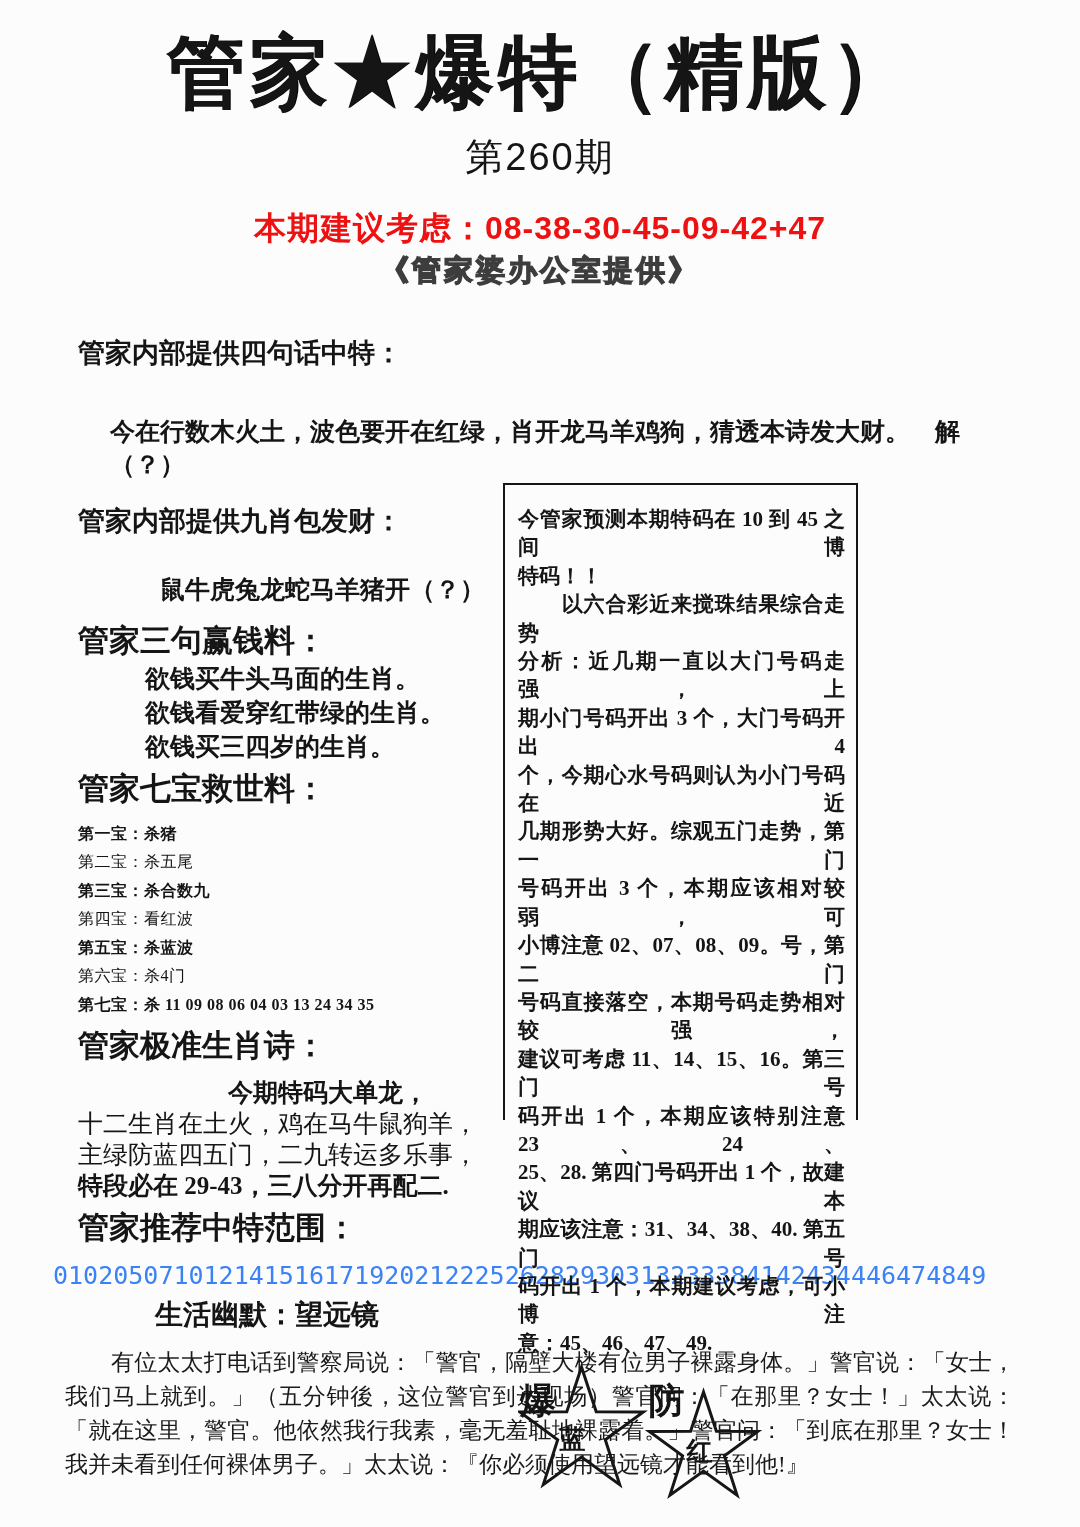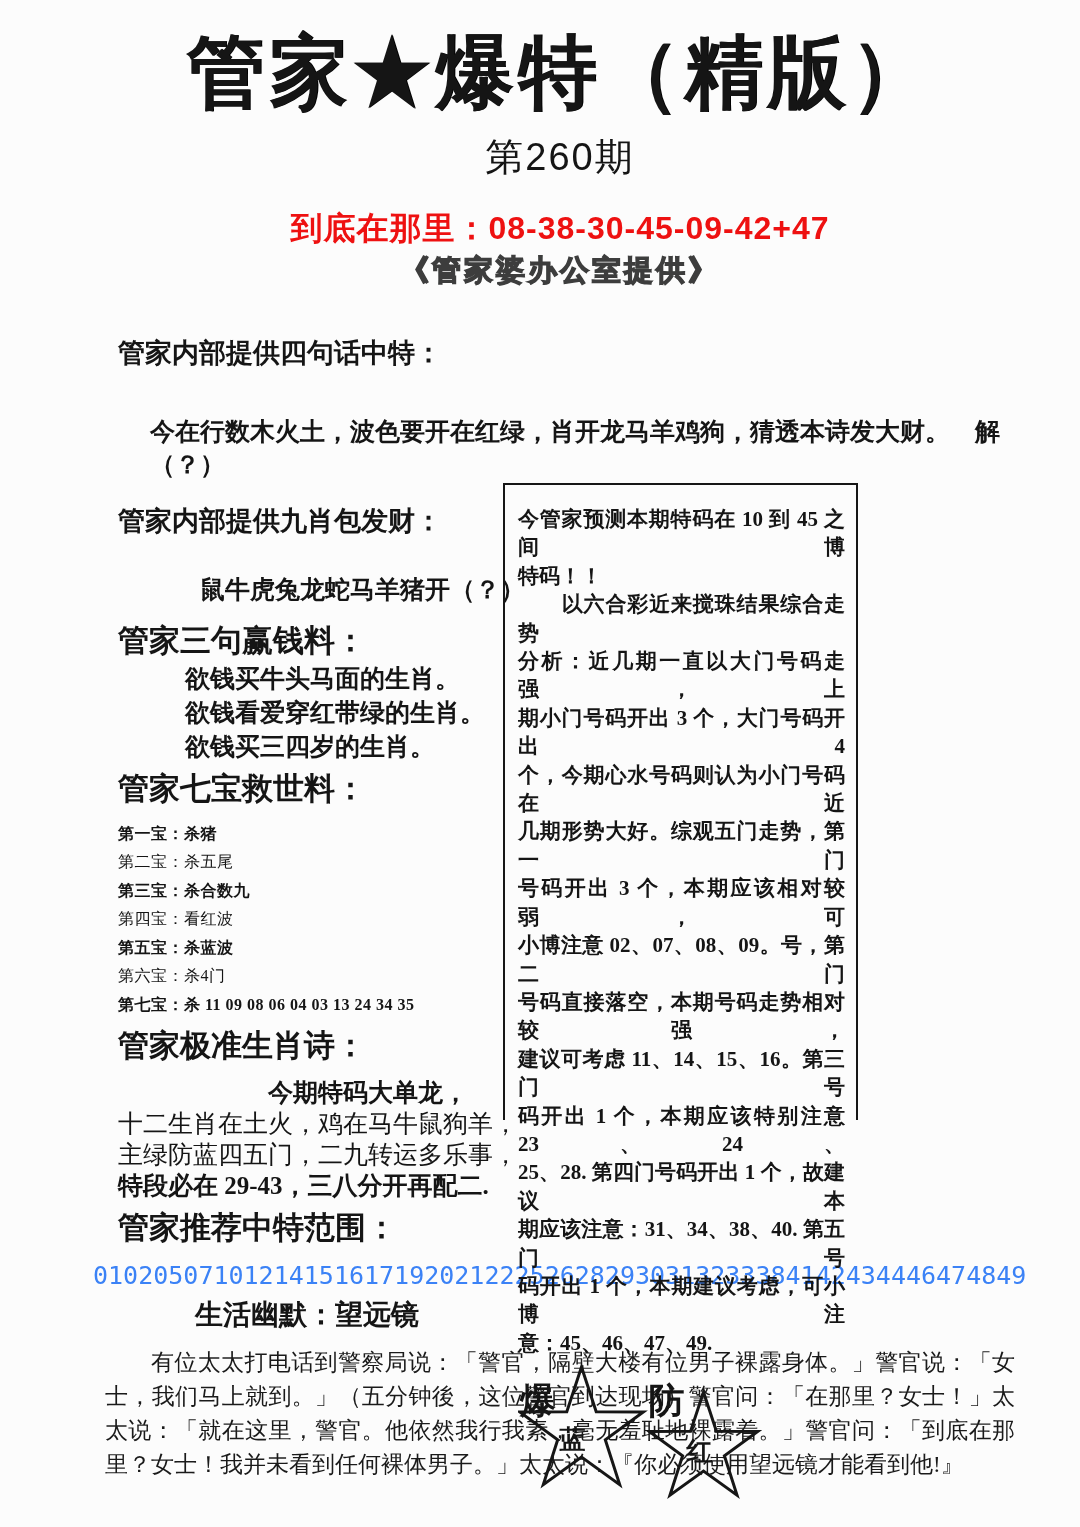--- a/index.html
+++ b/index.html
@@ -1,21 +1,20 @@
 <!DOCTYPE html>
 <html><head>
 <meta charset="utf-8">
 <style>
   * { margin:0; padding:0; box-sizing:border-box; }
   html,body { background:#ffffff; }
   .page {
     position:relative; width:1080px; height:1527px;
     background:#fcfcfc; color:#151515; overflow:hidden;
     font-family:"Liberation Serif", serif;
-    padding-left:40px;
   }
   .title {
     padding-top:28px; text-align:center;
     font-size:78px; line-height:1.1; font-weight:900;
     letter-spacing:5px; transform:scaleY(1.03); transform-origin:top;
     text-shadow:1px 0 #000;
   }
   .issue { margin-top:18px; text-align:center; font-size:38px; letter-spacing:2px; font-family:"Liberation Sans", sans-serif; }
   .result {
     margin-top:24px; text-align:center; font-size:32px; font-weight:bold;
@@ -69,21 +68,21 @@
   .stars-svg { display:block; margin-top:6px; }
   .stars-svg text { font-family:"Liberation Serif", serif; font-weight:bold; fill:#141414; }
 </style>
 </head>
 <body>
 
 <div class="page">
 
   <h1 class="title">管家★爆特（精版）</h1>
   <div class="issue">第260期</div>
-  <div class="result" style="color:#ee1111"><span>到底在那里：</span><span>08-38-30-45-09-42+47</span></div>
+  <div class="result" style="color:#ee1111"><span>本期建议考虑：</span><span>08-38-30-45-09-42+47</span></div>
   <div class="provider">《管家婆办公室提供》</div>
 
   <div class="content">
 
     <h2 class="h-small sec-four-h">管家内部提供四句话中特：</h2>
     <div class="four-line">今在行数木火土，波色要开在红绿，肖开龙马羊鸡狗，猜透本诗发大财。　解（？）</div>
 
     <h2 class="h-small sec-nine-h">管家内部提供九肖包发财：</h2>
 
     <div class="left-col">

